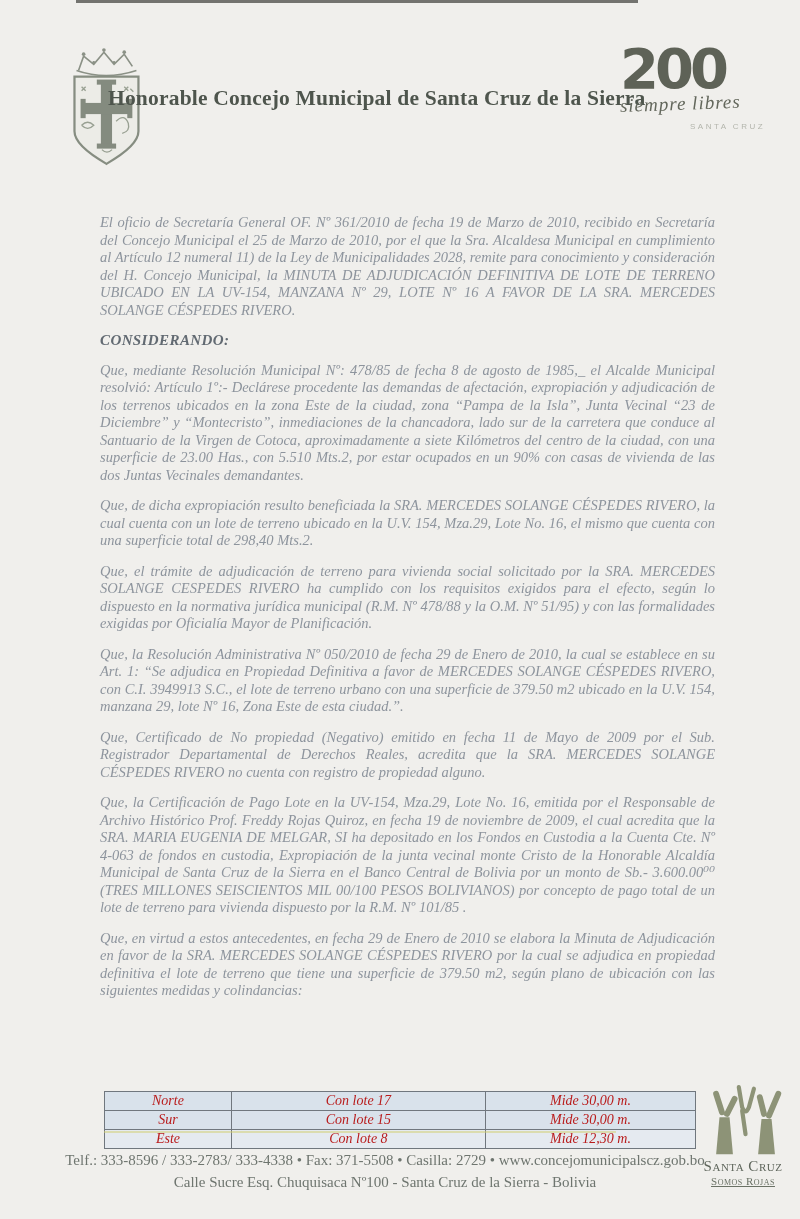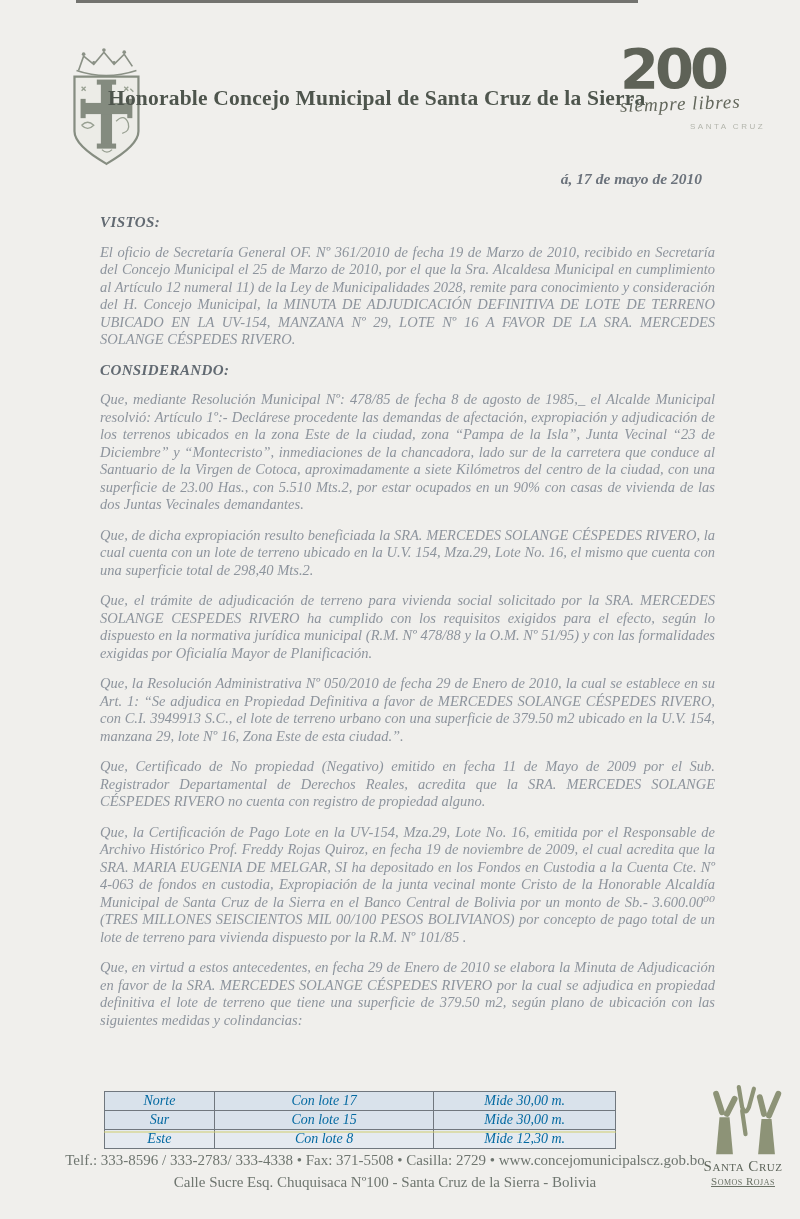--- a/index.html
+++ b/index.html
@@ -47,22 +47,22 @@
     color:#8d949d; text-align:justify;
   }
   .doc-heading {
     font-weight:bold; font-size:15px; color:#626a72;
     letter-spacing:.4px; margin-bottom:12px;
   }
   .doc-body p { margin-bottom:13px; }
 
   
   .bound-table {
-    position:absolute; left:104px; top:1091px; width:512px;
-    border-collapse:collapse; font-style:italic; font-size:14px; color:#0369a1;
+    position:absolute; left:104px; top:1091px; width:592px;
+    border-collapse:collapse; font-style:italic; font-size:14px; color:#b91c1c;
   }
   .bound-table td {
     border:1px solid #70777e; text-align:center; height:19px; padding:0 4px;
   }
   .bound-table tr.tint td { background:#d9e2eb; }
   .bound-table tr.tint-light td { background:#e5eaf0; }
   .col-side { width:110px; } .col-adj { width:220px; } .col-measure { width:182px; }
   .yellow-artifact {
     position:absolute; left:104px; top:1131px; width:512px; height:2px;
     background:rgba(210,206,110,.5);
@@ -124,25 +124,23 @@
 
   <div class="org-title">Honorable Concejo Municipal de Santa Cruz de la Sierra</div>
 
   <div class="bicentennial">
     <div class="bic-number">200</div>
     <div class="bic-script">siempre libres</div>
     <div class="bic-caption">SANTA CRUZ</div>
   </div>
 
   <div class="res-block">
-    <div class="res-date">á, 17 de mayo de 2010</div>
   </div>
 
   <div class="doc-body">
-    <div class="doc-heading">VISTOS:</div>
     <p>El oficio de Secretaría General OF. Nº 361/2010 de fecha 19 de Marzo de 2010, recibido en Secretaría del Concejo Municipal el 25 de Marzo de 2010, por el que la Sra. Alcaldesa Municipal en cumplimiento al Artículo 12 numeral 11) de la Ley de Municipalidades 2028, remite para conocimiento y consideración del H. Concejo Municipal, la MINUTA DE ADJUDICACIÓN DEFINITIVA DE LOTE DE TERRENO UBICADO EN LA UV-154, MANZANA Nº 29, LOTE Nº 16 A FAVOR DE LA SRA. MERCEDES SOLANGE CÉSPEDES RIVERO.</p>
 
     <div class="doc-heading">CONSIDERANDO:</div>
     <p>Que, mediante Resolución Municipal Nº: 478/85 de fecha 8 de agosto de 1985,_ el Alcalde Municipal resolvió: Artículo 1º:- Declárese procedente las demandas de afectación, expropiación y adjudicación de los terrenos ubicados en la zona Este de la ciudad, zona “Pampa de la Isla”, Junta Vecinal “23 de Diciembre” y “Montecristo”, inmediaciones de la chancadora, lado sur de la carretera que conduce al Santuario de la Virgen de Cotoca, aproximadamente a siete Kilómetros del centro de la ciudad, con una superficie de 23.00 Has., con 5.510 Mts.2, por estar ocupados en un 90% con casas de vivienda de las dos Juntas Vecinales demandantes.</p>
     <p>Que, de dicha expropiación resulto beneficiada la SRA. MERCEDES SOLANGE CÉSPEDES RIVERO, la cual cuenta con un lote de terreno ubicado en la U.V. 154, Mza.29, Lote No. 16, el mismo que cuenta con una superficie total de 298,40 Mts.2.</p>
     <p>Que, el trámite de adjudicación de terreno para vivienda social solicitado por la SRA. MERCEDES SOLANGE CESPEDES RIVERO ha cumplido con los requisitos exigidos para el efecto, según lo dispuesto en la normativa jurídica municipal (R.M. Nº 478/88 y la O.M. Nº 51/95) y con las formalidades exigidas por Oficialía Mayor de Planificación.</p>
     <p>Que, la Resolución Administrativa Nº 050/2010 de fecha 29 de Enero de 2010, la cual se establece en su Art. 1: “Se adjudica en Propiedad Definitiva a favor de MERCEDES SOLANGE CÉSPEDES RIVERO, con C.I. 3949913 S.C., el lote de terreno urbano con una superficie de 379.50 m2 ubicado en la U.V. 154, manzana 29, lote Nº 16, Zona Este de esta ciudad.”.</p>
     <p>Que, Certificado de No propiedad (Negativo) emitido en fecha 11 de Mayo de 2009 por el Sub. Registrador Departamental de Derechos Reales, acredita que la SRA. MERCEDES SOLANGE CÉSPEDES RIVERO no cuenta con registro de propiedad alguno.</p>
     <p>Que, la Certificación de Pago Lote en la UV-154, Mza.29, Lote No. 16, emitida por el Responsable de Archivo Histórico Prof. Freddy Rojas Quiroz, en fecha 19 de noviembre de 2009, el cual acredita que la SRA. MARIA EUGENIA DE MELGAR, SI ha depositado en los Fondos en Custodia a la Cuenta Cte. Nº 4-063 de fondos en custodia, Expropiación de la junta vecinal monte Cristo de la Honorable Alcaldía Municipal de Santa Cruz de la Sierra en el Banco Central de Bolivia por un monto de Sb.- 3.600.00⁰⁰ (TRES MILLONES SEISCIENTOS MIL 00/100 PESOS  BOLIVIANOS) por concepto de pago total de un lote de terreno para vivienda dispuesto por la R.M. Nº 101/85 .</p>
     <p>Que, en virtud a estos antecedentes, en fecha 29 de Enero de 2010 se elabora la Minuta de Adjudicación en favor de la SRA. MERCEDES SOLANGE CÉSPEDES RIVERO por la cual se adjudica en propiedad definitiva el lote de terreno que tiene una superficie de 379.50 m2, según plano de ubicación con las siguientes medidas y colindancias:</p>

